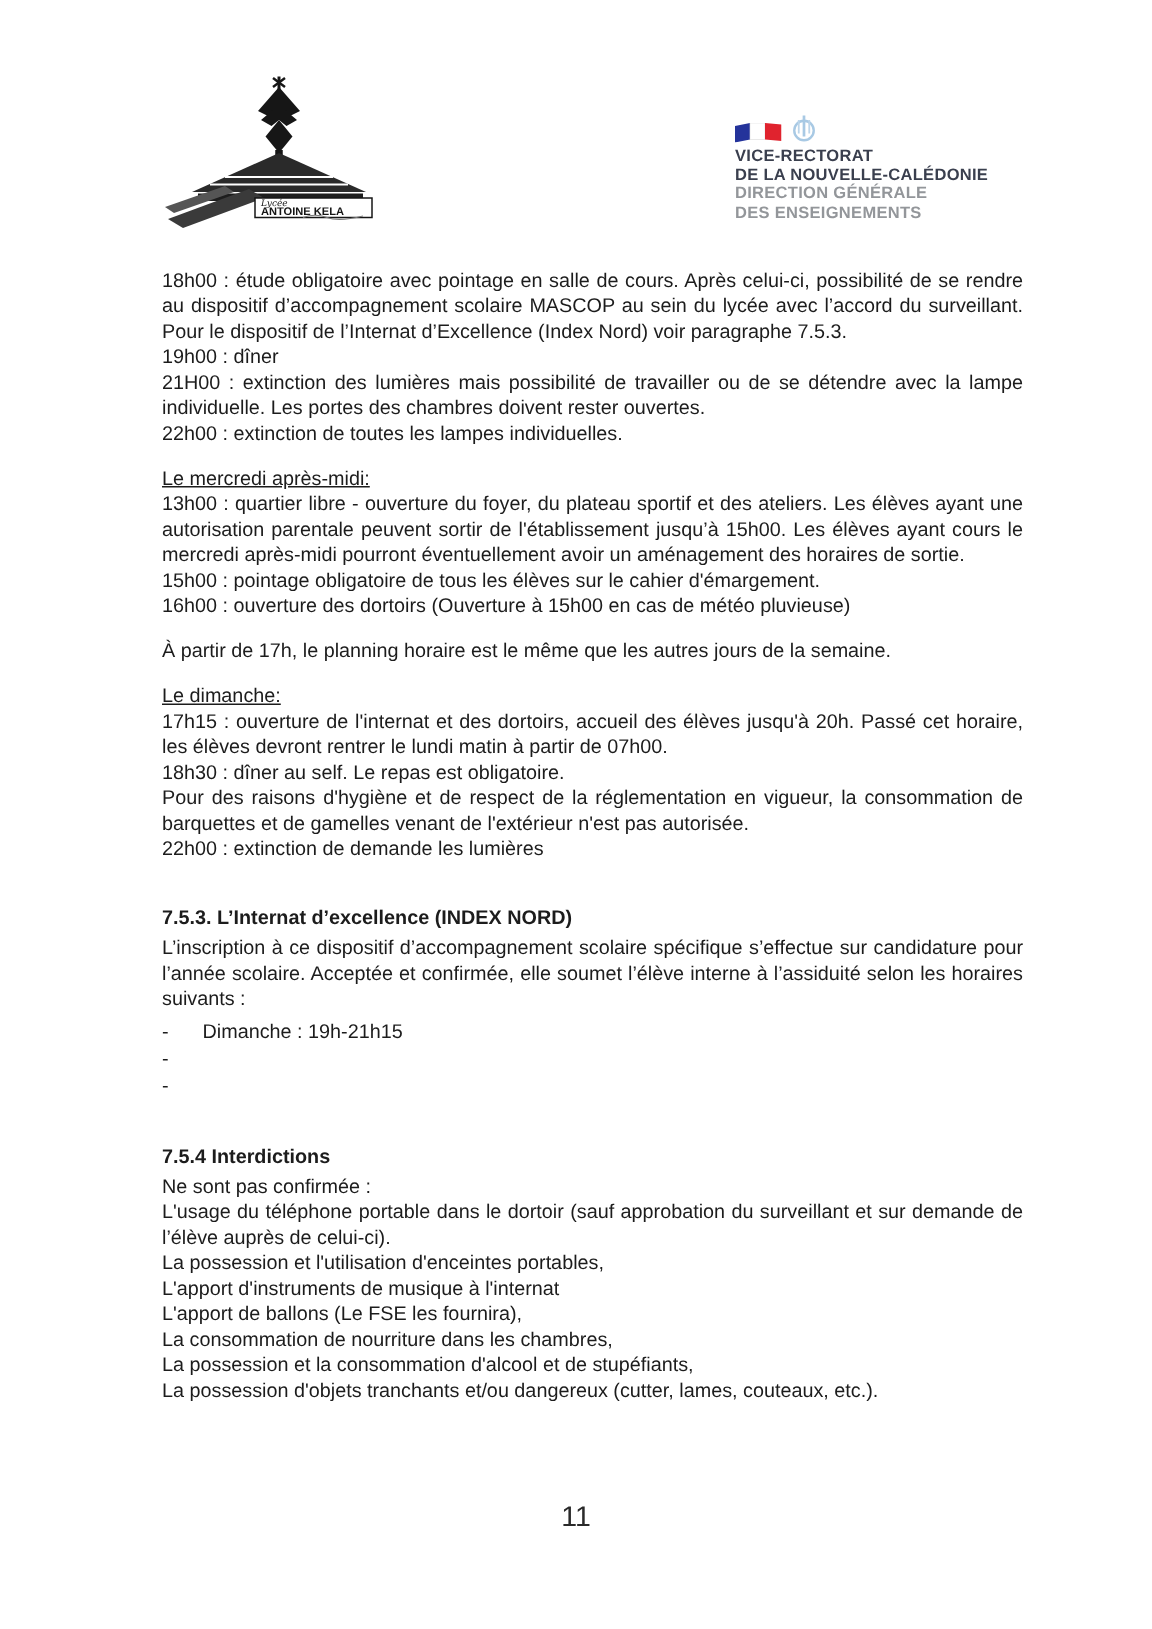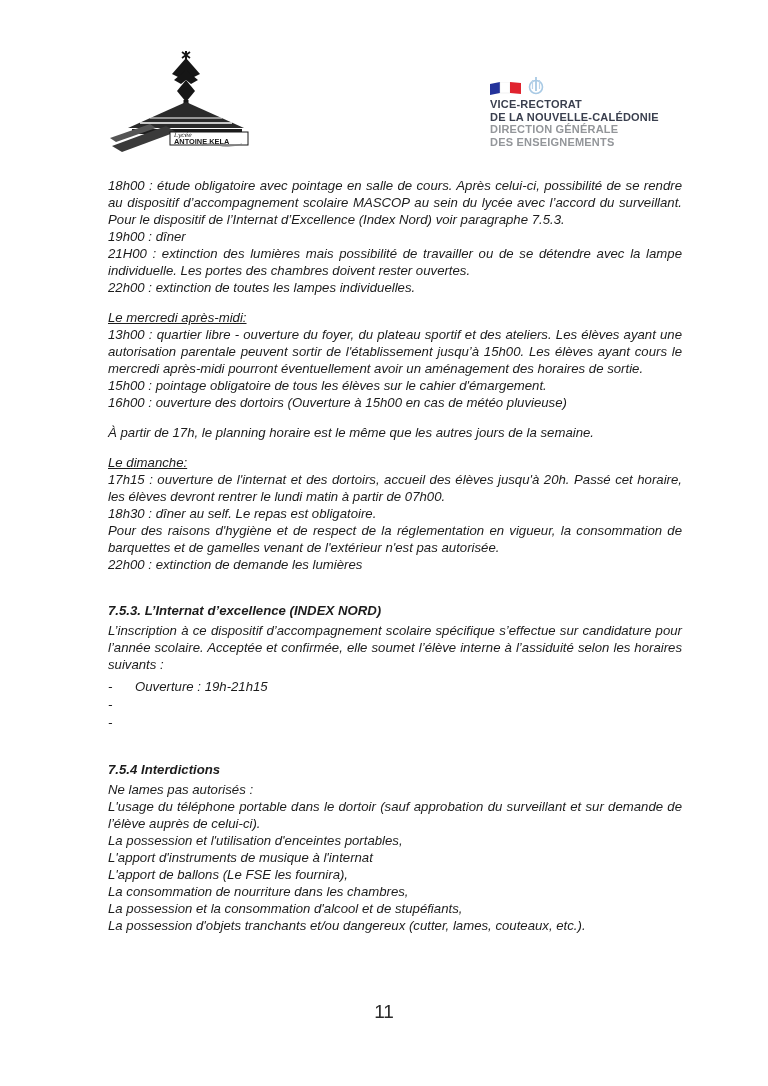--- a/index.html
+++ b/index.html
@@ -23,21 +23,20 @@
   .inst-block{margin-left:auto;margin-top:26px;width:190px;}
   .inst-logos{display:flex;align-items:flex-end;gap:7px;margin-bottom:3px;}
   .inst-line{font-size:11px;font-weight:bold;line-height:12.5px;letter-spacing:.2px;color:#3a3f4e;}
   .inst-line.gray{color:#93969a;}
   
   .doc{
     padding:21px 86px 0 108px;
     box-sizing:border-box;
     font-size:13.2px;
     line-height:17px;
-    font-style:italic;
   }
   .doc p{margin:0;text-align:justify;}
   .gap-s{height:13px;}
   .gap-l{height:29px;}
   .sec-title-u{text-decoration:underline;text-align:right;}
   .sec-title-b{font-weight:bold;margin-bottom:3px !important;text-align:left !important;}
   .bullets{margin-top:5px;}
   .bullet-row{display:flex;margin:0 0 1px 0;}
   .bullet-marker{width:27px;flex:0 0 27px;}
   
@@ -127,34 +126,34 @@
     <p>Pour des raisons d'hygiène et de respect de la réglementation en vigueur, la consommation de barquettes et de gamelles venant de l'extérieur n'est pas autorisée.</p>
     <p>22h00 : extinction de demande les lumières</p>
 
     <div class="gap-l"></div>
 
     <p class="sec-title-b">7.5.3. L’Internat d’excellence (INDEX NORD)</p>
     <p>L’inscription à ce dispositif d’accompagnement scolaire spécifique s’effectue sur candidature pour l’année scolaire. Acceptée et confirmée, elle soumet l’élève interne à l’assiduité selon les horaires suivants :</p>
     <div class="bullets">
       <div class="bullet-row">
         <span class="bullet-marker">-</span>
-        <span>Ouverture : 19h-21h15</span>
+        <span>Dimanche : 19h-21h15</span>
       </div>
       <div class="bullet-row">
         <span class="bullet-marker">-</span>
       </div>
       <div class="bullet-row">
         <span class="bullet-marker">-</span>
       </div>
     </div>
 
     <div class="gap-l"></div>
 
     <p class="sec-title-b">7.5.4 Interdictions</p>
-    <p>Ne lames pas autorisés :</p>
+    <p>Ne sont pas confirmée :</p>
     <p>L'usage du téléphone portable dans le dortoir (sauf approbation du surveillant et sur demande de l’élève auprès de celui-ci).</p>
     <p>La possession et l'utilisation d'enceintes portables,</p>
     <p>L'apport d'instruments de musique à l'internat</p>
     <p>L'apport de ballons (Le FSE les fournira),</p>
     <p>La consommation de nourriture dans les chambres,</p>
     <p>La possession et la consommation d'alcool et de stupéfiants,</p>
     <p>La possession d'objets tranchants et/ou dangereux (cutter, lames, couteaux, etc.).</p>
   </div>
 
   <div class="page-number">11</div>

